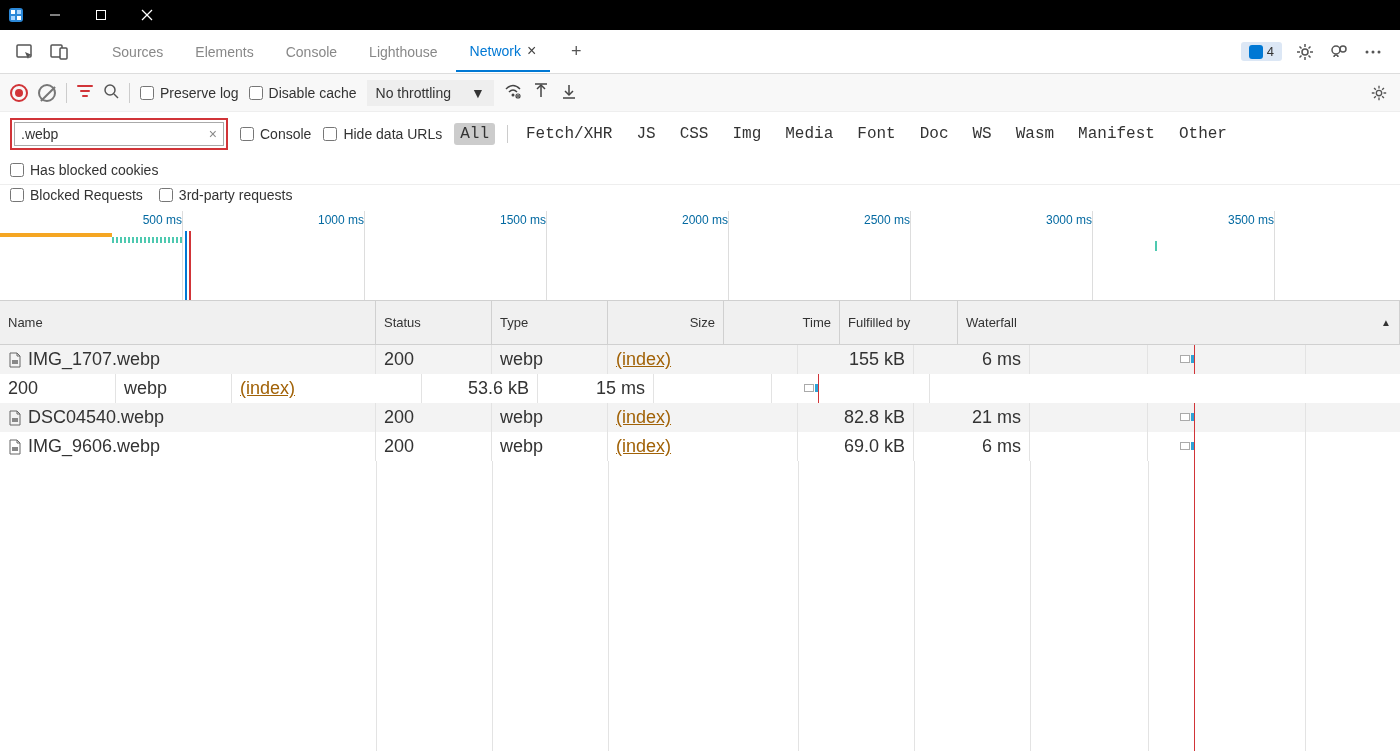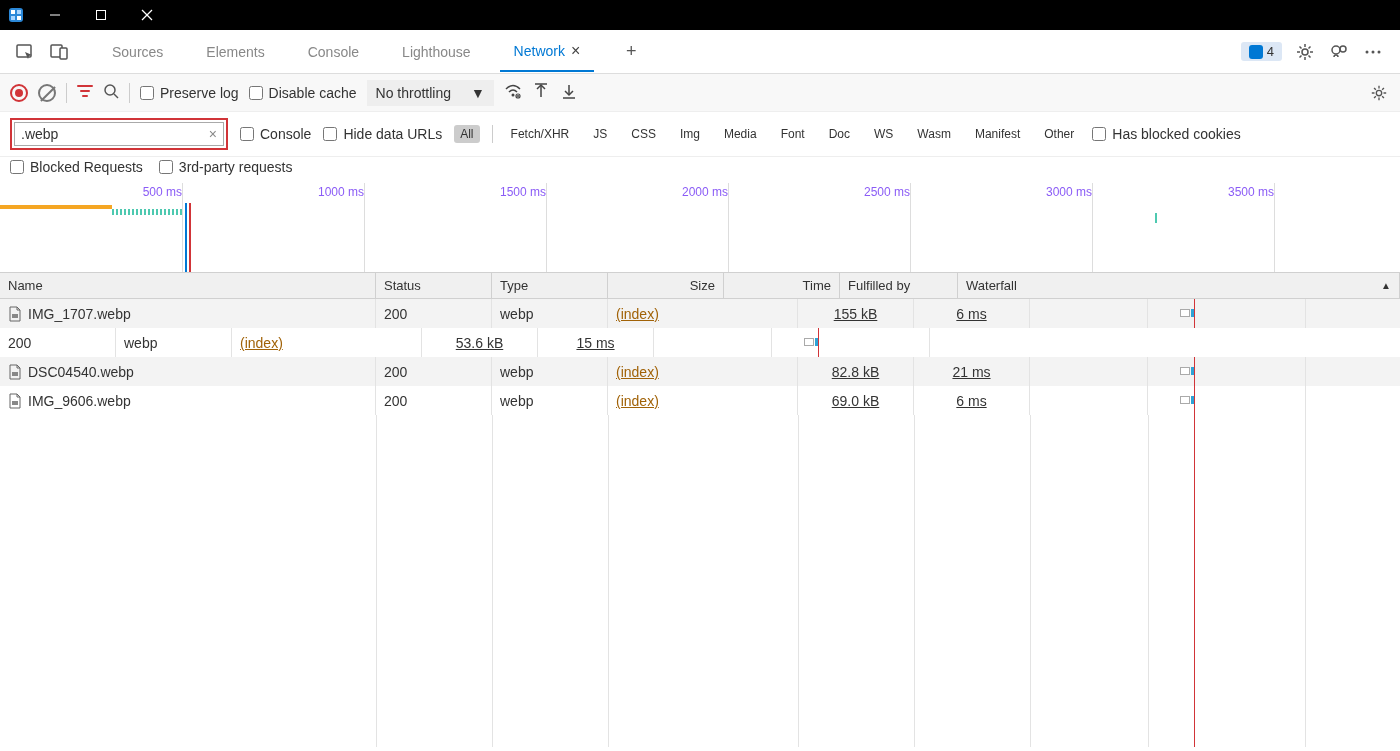--- a/index.html
+++ b/index.html
@@ -4,21 +4,21 @@
 <style>
   * { box-sizing: border-box; margin: 0; padding: 0; }
   body { font-family: "Segoe UI", Arial, sans-serif; font-size: 13px; background: #fff; color: #333; overflow: hidden; width: 1400px; height: 751px; }
   .titlebar { background: #000; color: #fff; height: 30px; display: flex; align-items: center; padding: 0 8px; }
   .titlebar .icon-box { width: 16px; height: 16px; margin-right: 8px; display: flex; align-items: center; }
   .titlebar .title { flex: 1; font-size: 12px; }
   .titlebar .win-btns { display: flex; gap: 0; }
   .titlebar .win-btn { width: 46px; height: 30px; display: flex; align-items: center; justify-content: center; }
   .tabrow { height: 44px; display: flex; align-items: center; padding: 0 10px; border-bottom: 1px solid #ddd; }
   .tabrow .dock-btn { width: 30px; height: 30px; display: flex; align-items: center; justify-content: center; margin-right: 4px; }
-  .tabrow .tabs { display: flex; align-items: center; margin-left: 20px; gap: 15px; }
+  .tabrow .tabs { display: flex; align-items: center; margin-left: 20px; gap: 4px; }
   .tabrow .tab { padding: 10px 14px; color: #888; font-size: 14px; display: flex; align-items: center; gap: 6px; }
   .tabrow .tab.active { color: #0078d4; border-bottom: 2px solid #0078d4; }
   .tabrow .close-x { color: #444; font-size: 16px; }
   .tabrow .plus { width: 28px; height: 28px; display: flex; align-items: center; justify-content: center; font-size: 18px; color: #555; margin-left: 8px; }
   .tabrow .right { margin-left: auto; display: flex; align-items: center; gap: 12px; padding-right: 6px; }
   .issues-badge { background: #dce7f5; border-radius: 3px; padding: 2px 8px; font-size: 13px; display: flex; align-items: center; gap: 4px; color: #333; }
   .issues-badge .bubble { width: 14px; height: 14px; background: #0078d4; border-radius: 3px; display: inline-block; }
   .icon-btn { width: 22px; height: 22px; display: flex; align-items: center; justify-content: center; }
   .toolbar { height: 38px; display: flex; align-items: center; padding: 0 10px; gap: 10px; border-bottom: 1px solid #eee; background:#f8f8f8; }
   .record-dot { width: 18px; height: 18px; border: 2px solid #d13438; border-radius: 50%; position: relative; }
@@ -27,46 +27,46 @@
   .clear-circle::after { content: ''; width: 20px; height: 2px; background: #777; position: absolute; top: 7px; left: -2px; transform: rotate(-45deg); }
   .filter-icon { color: #d13438; font-size: 16px; }
   .search-icon { color: #555; font-size: 15px; }
   .chk { display: flex; align-items: center; gap: 6px; font-size: 14px; }
   .chk input { width: 14px; height: 14px; }
   .throttle-select { border: 1px solid transparent; background: #eee; padding: 4px 8px; font-size: 14px; display: flex; align-items: center; gap: 20px; }
   .net-icon { font-size: 16px; color: #444; }
   .filterbar { padding: 6px 10px; display: flex; align-items: center; gap: 12px; flex-wrap: wrap; border-bottom: 1px solid #eee; }
   .filter-input-wrap { border: 2px solid #d13438; padding: 2px; display: flex; align-items: center; width: 218px; }
   .filter-input { border: 1px solid #aaa; padding: 3px 6px; font-size: 14px; width: 100%; display: flex; align-items: center; justify-content: space-between; }
-  .type-btn { padding: 2px 6px; font-size: 12px; color: #333; }
+  .type-btn { padding: 2px 6px; font-size: 16px; color: #333; font-family: Liberation Mono, monospace; }
   .type-btn.active { background: #ccc; border-radius: 3px; }
   .filterbar2 { padding: 2px 10px 8px; display: flex; gap: 16px; }
   .timeline { height: 90px; border-bottom: 1px solid #d0d0d0; position: relative; background: #fff; }
-  .timeline .tick { position: absolute; top: 2px; font-size: 12px; color: #8b5cf6; transform: translateX(-100%); }
+  .timeline .tick { position: absolute; top: 2px; font-size: 12px; color: #0369a1; transform: translateX(-100%); }
   .timeline .gridline { position: absolute; top: 0; bottom: 0; width: 1px; background: #ddd; }
   .timeline .bar-orange { position: absolute; top: 22px; height: 4px; background: #f5a623; }
   .timeline .bar-teal { position: absolute; top: 26px; height: 6px; }
   .timeline .vline-blue { position: absolute; top: 20px; bottom: 0; width: 2px; background: #0078d4; }
   .timeline .vline-red { position: absolute; top: 20px; bottom: 0; width: 2px; background: #d13438; }
-  .table-head { display: flex; background: #f0f0f0; border-bottom: 1px solid #d0d0d0; height: 26px; }
+  .table-head { display: flex; background: #f0f0f0; border-bottom: 1px solid #d0d0d0; height: 44px; }
   .th { border-right: 1px solid #d0d0d0; padding: 6px 8px; font-size: 13px; color: #333; display: flex; align-items: center; }
   .col-name { width: 376px; }
   .col-status { width: 116px; }
   .col-type { width: 116px; }
   .col-initiator { width: 190px; }
   .col-size { width: 116px; justify-content: flex-end; }
   .col-time { width: 116px; justify-content: flex-end; }
   .col-fulfilled { width: 118px; }
   .col-waterfall { flex: 1; justify-content: space-between; }
   .table-body { }
   .row { display: flex; height: 29px; align-items: center; }
   .row:nth-child(odd) { background: #f3f3f3; }
   .row:nth-child(even) { background: #fff; }
-  .td { border-right: 1px solid #e3e3e3; padding: 4px 8px; font-size: 14px; display: flex; align-items: center; height: 100%; }
-  .td.size, .td.time { justify-content: center; text-decoration: underline; }
+  .td { border-right: 1px solid #e3e3e3; padding: 4px 8px; font-size: 18px; display: flex; align-items: center; height: 100%; }
+  .td.size, .td.time { justify-content: flex-end; }
   .file-icon { margin-right: 6px; display: inline-flex; }
   .link { color: #a16207; text-decoration: underline; }
   .waterfall-cell { flex: 1; position: relative; height: 100%; border-right: none; }
   .waterfall-cell .mini-bar { position: absolute; top: 10px; height: 8px; }
   .waterfall-cell .vline-red { position: absolute; top: 0; bottom: 0; width: 1px; background: #d13438; }
   .waterfall-cell .inner-divider { position: absolute; top: 0; bottom: 0; width: 1px; background: #e3e3e3; }
   .table-fill { position: relative; flex: 1; }
   .table-fill .vline-red-full { position: absolute; top: 0; bottom: 0; width: 1px; background: #d13438; }
   .table-fill .divider { position: absolute; top: 0; bottom: 0; width: 1px; background: #e3e3e3; }
   .main-area { display: flex; flex-direction: column; height: calc(751px - 30px - 44px - 38px - 71px - 90px - 30px); }

